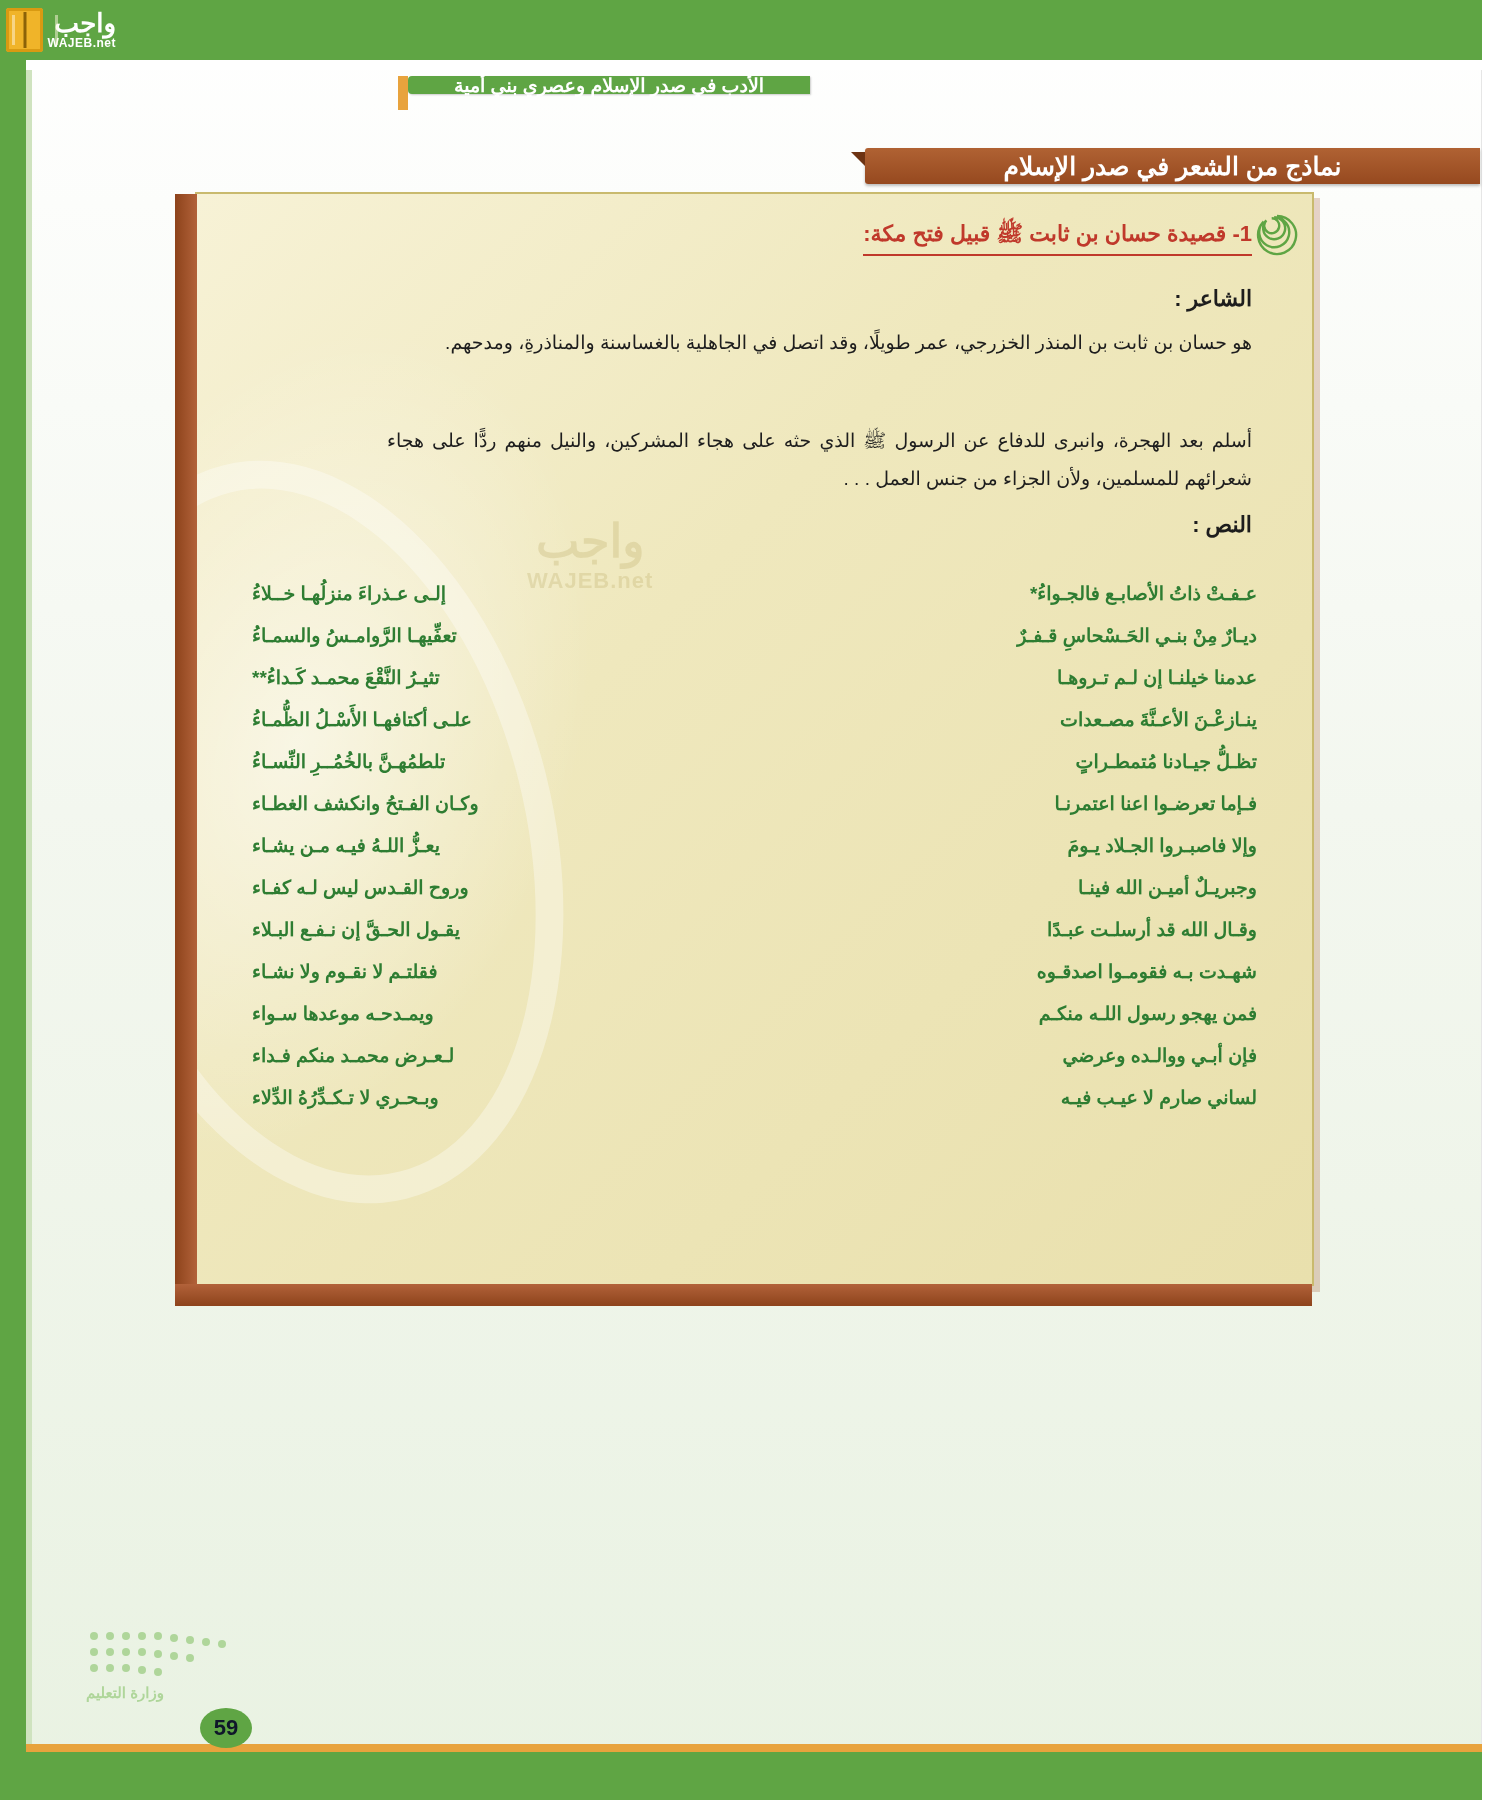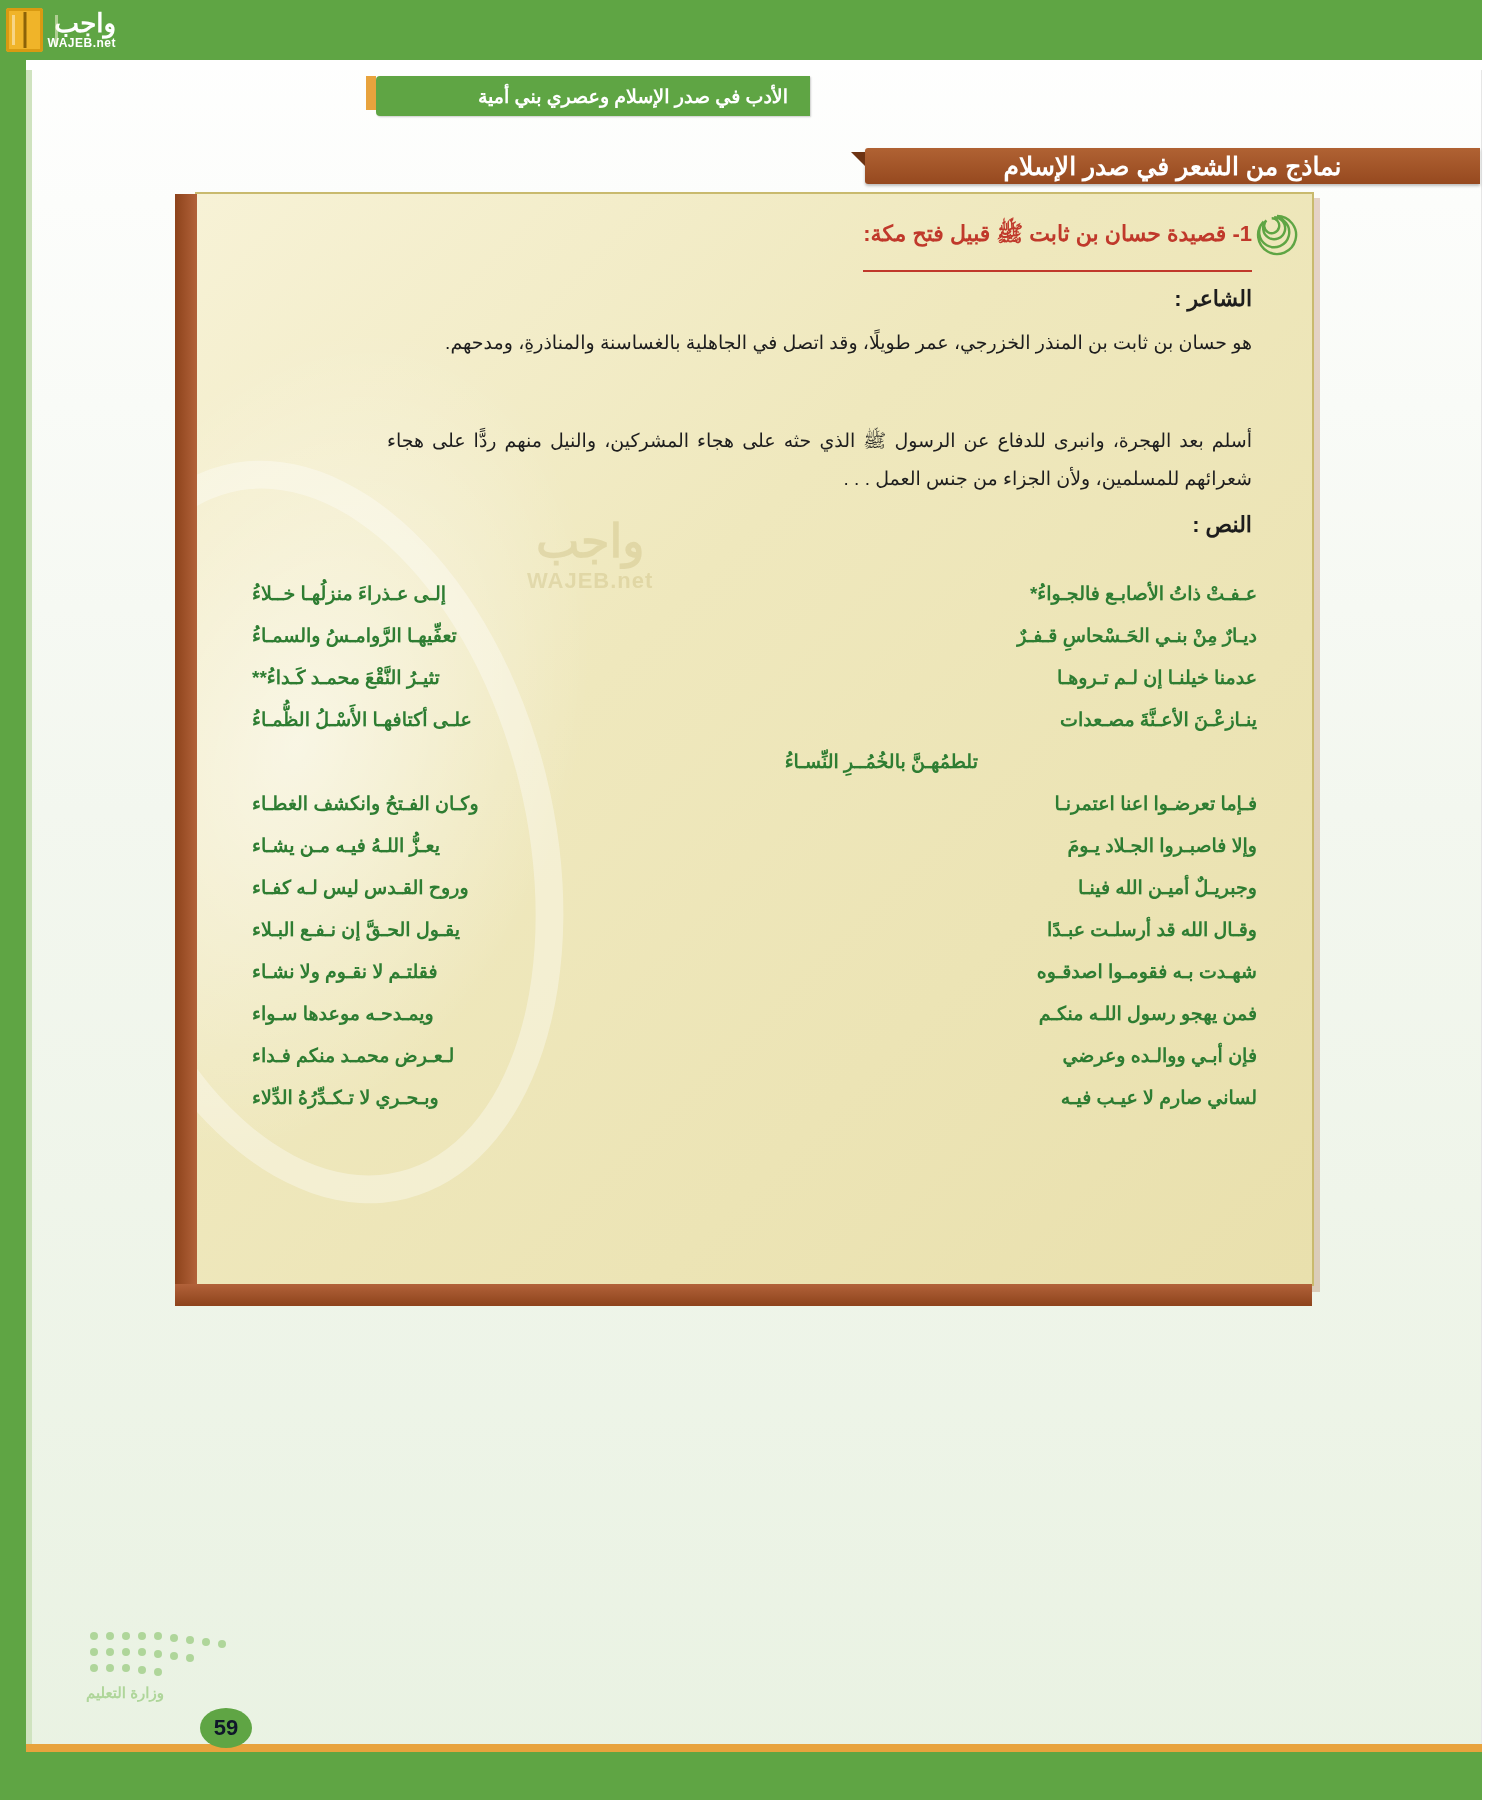--- a/index.html
+++ b/index.html
@@ -60,25 +60,25 @@
   }
 
   
   .header-white{
     position:absolute;left:26px;top:60px;width:1456px;height:10px;background:#ffffff;
   }
 
   
   .chapter-tab{
     position:absolute;top:76px;right:690px;
-    height:40px;min-width:390px;
+    height:18px;min-width:390px;
     background:#5fa544;
     border-radius:4px 0 0 4px;
-    display:flex;align-items:center;justify-content:flex-start;
-    padding:0 22px;
+    display:flex;align-items:center;justify-content:center;
+    padding:0 6px;
     box-shadow:1px 1px 2px rgba(0,0,0,.2);
   }
   .chapter-tab .bar{
     position:absolute;left:-10px;top:0;width:10px;height:34px;background:#e8a33d;
   }
   .chapter-tab span{
     color:#ffffff;font-size:19px;font-weight:bold;
   }
 
   
@@ -138,21 +138,21 @@
   }
 
   
   .heading-1{
     position:absolute;top:26px;right:60px;left:60px;
     text-align:right;
     font-size:22px;font-weight:bold;color:#c0392b;
     direction:rtl;
   }
   .heading-1 .underline{
-    display:inline-block;border-bottom:2px solid #c0392b;padding-bottom:18px;
+    display:inline-block;border-bottom:2px solid #c0392b;padding-bottom:2px;
   }
   .spiral{
     position:absolute;right:10px;top:16px;width:50px;height:50px;
   }
 
   .label-bold{
     position:absolute;right:60px;font-size:22px;font-weight:bold;color:#1d1d1d;
     direction:rtl;
   }
   .para{
@@ -277,20 +277,21 @@
       </div>
       <div class="verse">
         <div class="hemistich first">عدمنا خيلنـا إن لـم تـروهـا</div>
         <div class="hemistich second">تثيـرُ النَّقْعَ محمـد كَـداءُ**</div>
       </div>
       <div class="verse">
         <div class="hemistich first">ينـازعْـنَ الأعـنَّةَ مصـعدات</div>
         <div class="hemistich second">علـى أكتافهـا الأَسْـلُ الظُّمـاءُ</div>
       </div>
       <div class="verse">
+        <div class="hemistich first">تظـلُّ جيـادنا مُتمطـراتٍ</div>
         <div class="hemistich second">تلطمُهـنَّ بالخُمُــرِ النِّسـاءُ</div>
       </div>
       <div class="verse">
         <div class="hemistich first">فـإما تعرضـوا اعنا اعتمرنـا</div>
         <div class="hemistich second">وكـان الفـتحُ وانكشف الغطـاء</div>
       </div>
       <div class="verse">
         <div class="hemistich first">وإلا فاصبـروا الجـلاد يـومَ</div>
         <div class="hemistich second">يعـزُّ اللـهُ فيـه مـن يشـاء</div>
       </div>

